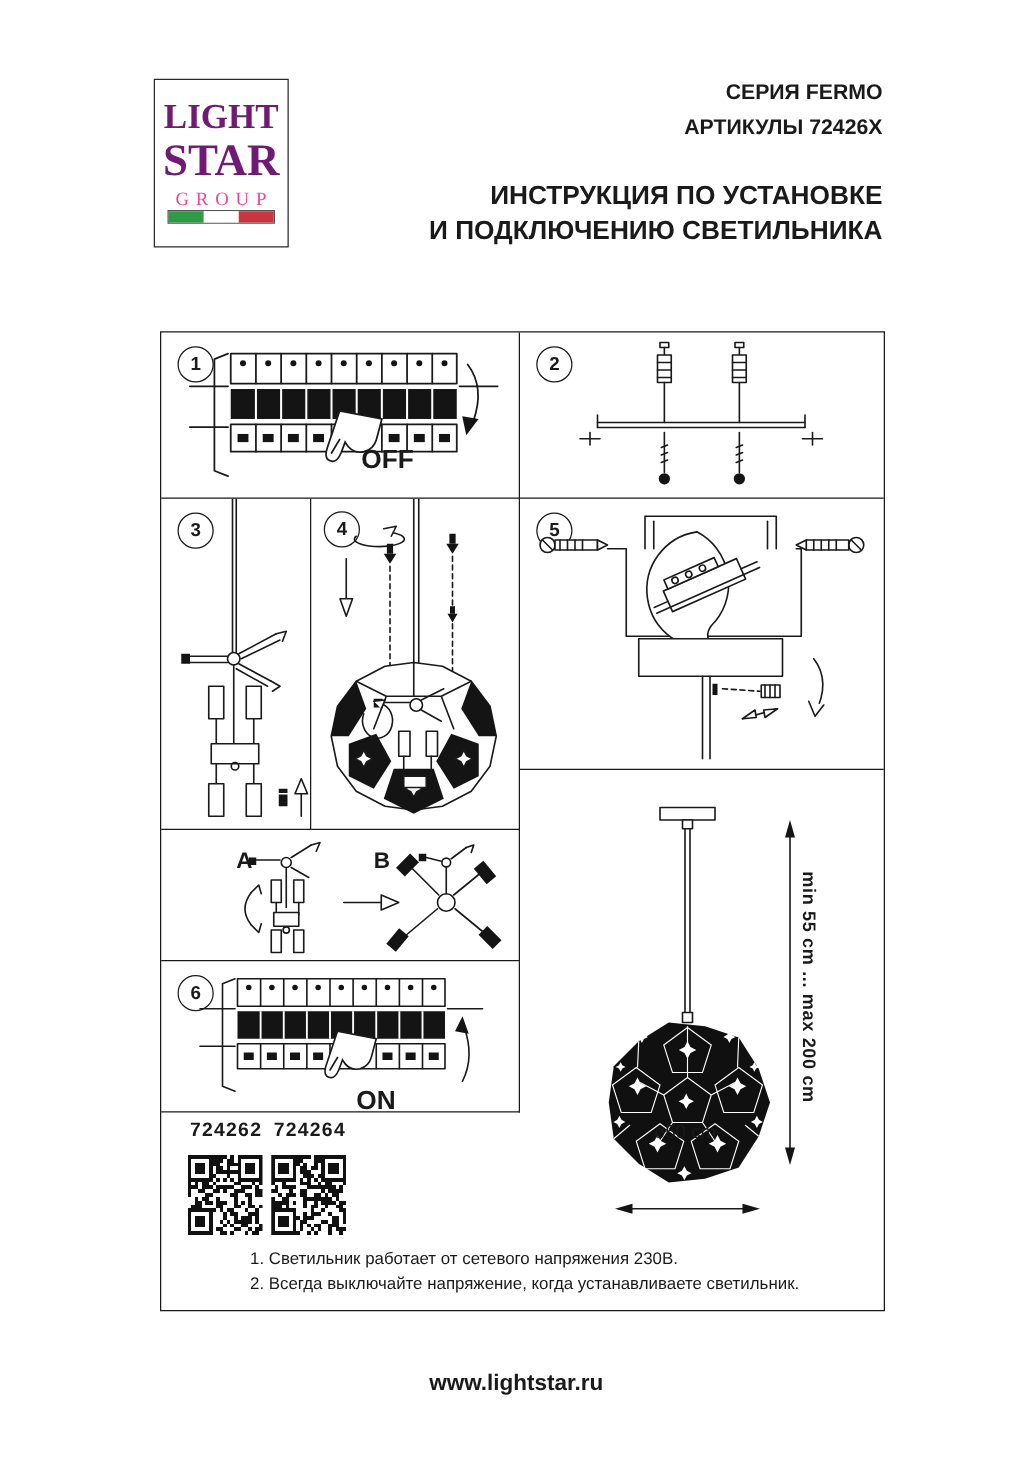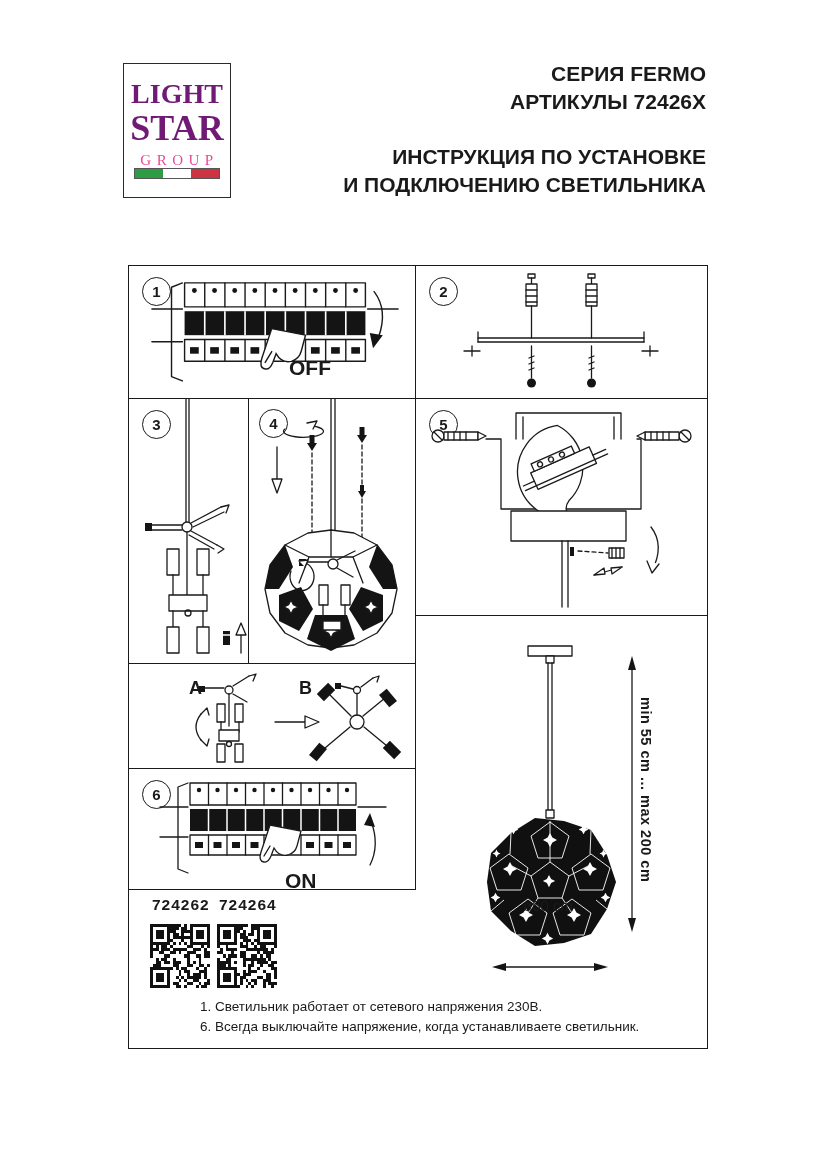--- a/index.html
+++ b/index.html
@@ -11,21 +11,21 @@
   .logo-box{left:123px;top:63px;width:108px;height:135px;border:1.5px solid #2a2a2a;
             text-align:center;box-sizing:border-box;background:#fff;}
   .logo-word{font-family:"Liberation Serif",serif;font-weight:bold;line-height:1;color:#701a75;}
   .logo-l1{font-size:28px;margin-top:16px;letter-spacing:0px;}
   .logo-l2{font-size:36px;margin-top:2px;}
   .logo-l3{font-family:"Liberation Serif",serif;font-size:15px;letter-spacing:5.5px;margin-top:6px;margin-left:5px;color:#ec4899;}
   .flag{position:absolute;left:10px;bottom:18px;width:84px;height:9px;border:1px solid #555;display:flex;}
   .flag span{flex:1;height:100%;}
 
   .hdr-text{left:300px;top:60px;width:406px;text-align:right;font-weight:bold;}
-  .hdr-series{font-size:21px;line-height:28px;text-align:right;}
+  .hdr-series{font-size:17px;line-height:28px;text-align:right;}
   .hdr-title{font-size:21px;line-height:28px;margin-top:27px;}
 
   
   .grid{left:128px;top:265px;width:578px;height:782px;border:1.5px solid #1a1a1a;}
   .panel{position:absolute;box-sizing:border-box;}
   .p1{left:0;top:0;width:287px;height:133px;border-right:1.5px solid #1a1a1a;border-bottom:1.5px solid #1a1a1a;}
   .p2{left:287px;top:0;width:291px;height:133px;border-bottom:1.5px solid #1a1a1a;}
   .p3{left:0;top:133px;width:120px;height:265px;border-right:1.5px solid #1a1a1a;border-bottom:1.5px solid #1a1a1a;}
   .p4{left:120px;top:133px;width:167px;height:265px;border-right:1.5px solid #1a1a1a;border-bottom:1.5px solid #1a1a1a;}
   .p5{left:287px;top:133px;width:291px;height:217px;border-bottom:1.5px solid #1a1a1a;}
@@ -841,17 +841,18 @@
       <polygon class="blk" points="62,349 76,345 76,353"></polygon>
       <polygon class="blk" points="178,349 164,345 164,353"></polygon>
     </g>
   </svg>
 
   <div class="abs dim-v">min 55 cm ... max 200 cm</div>
   <div class="abs dim-h">ø50 cm</div>
 
   <div class="abs notes">
     <div>1. Светильник работает от сетевого напряжения 230В.</div>
-    <div>6. Всегда выключайте напряжение, когда устанавливаете светильник.</div>
+    <div>2. Всегда выключайте напряжение, когда устанавливаете светильник.</div>
   </div>
 
+  <div class="abs footer">www.lightstar.ru</div>
 
 </div>
 
 </body></html>

